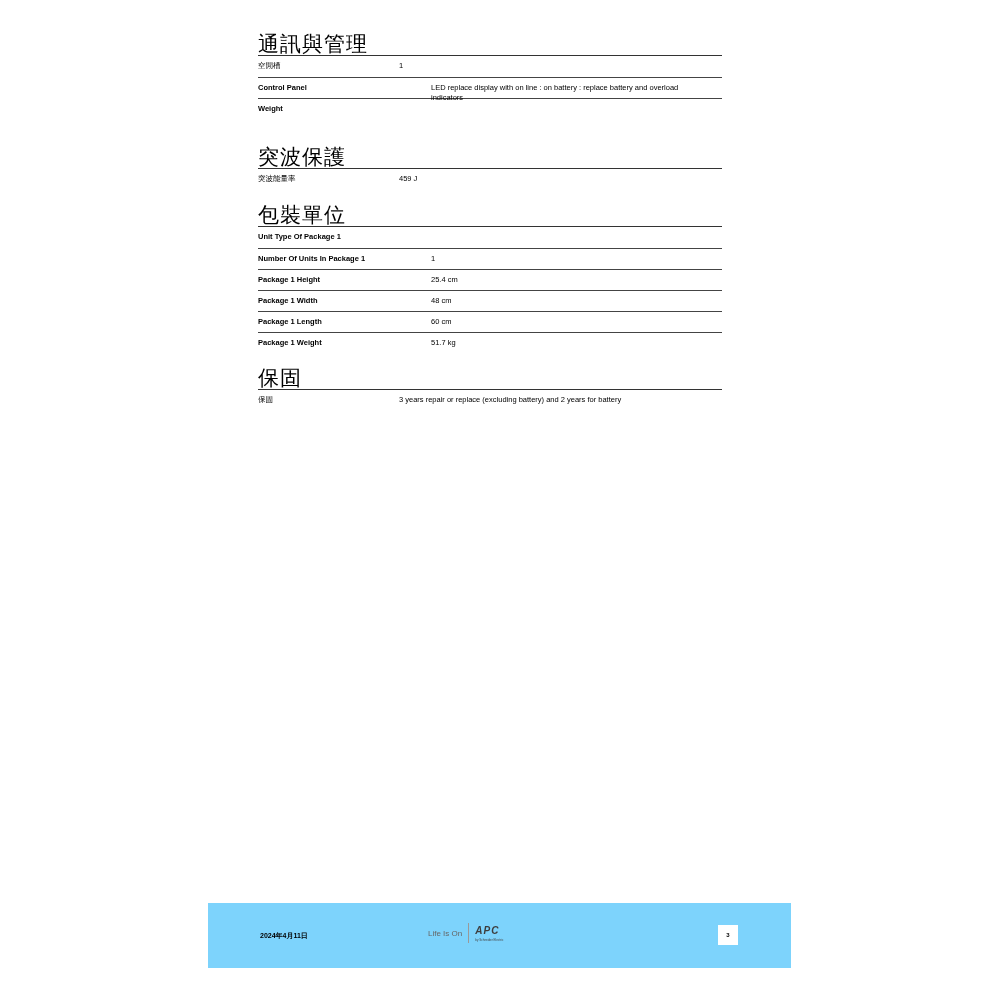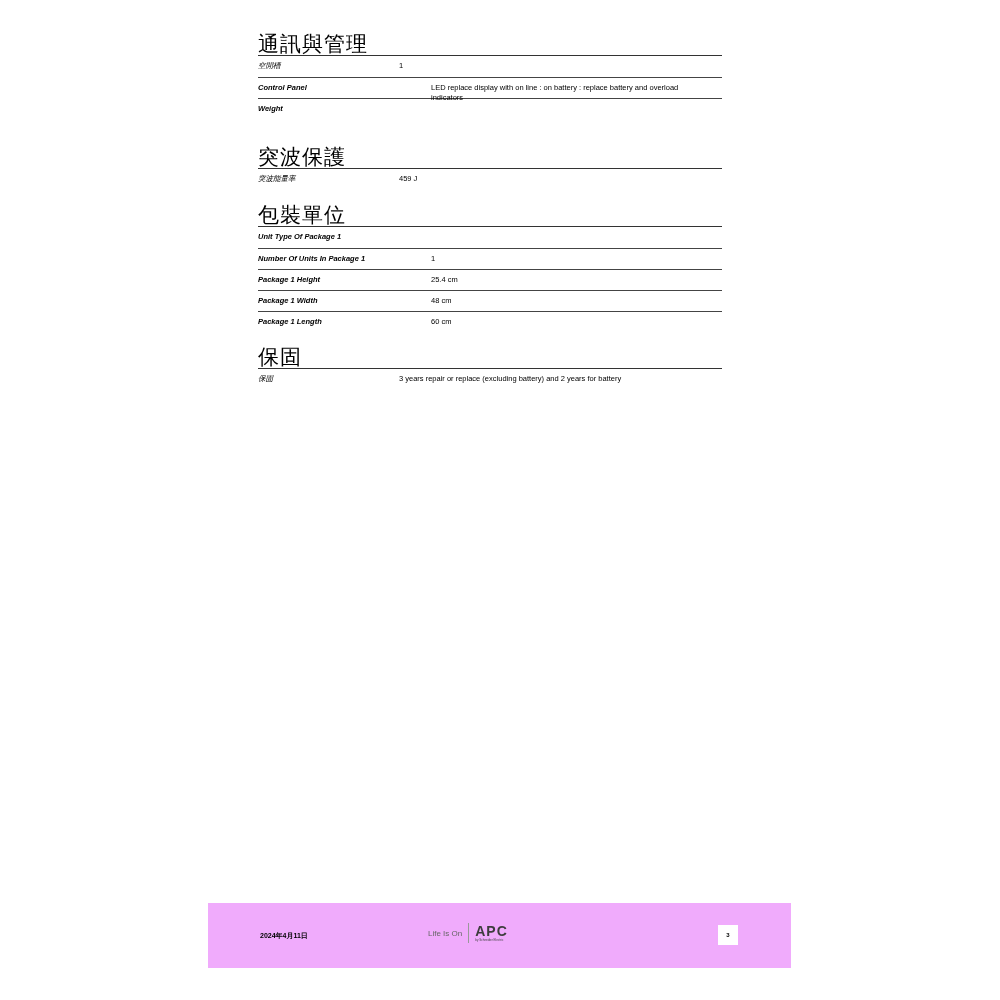--- a/index.html
+++ b/index.html
@@ -4,32 +4,32 @@
 <style>
   html, body { margin: 0; padding: 0; background: #ffffff; }
   body { width: 1000px; height: 1000px; position: relative; overflow: hidden;
          font-family: "Liberation Sans", "DejaVu Sans", sans-serif; color: #000; }
   .content { position: absolute; left: 258px; top: 33px; width: 464px; }
   .section { margin-bottom: 14px; }
   .section-title { font-size: 21px; font-weight: normal; margin: 0; height: 22px; line-height: 22px; letter-spacing: 1px; }
   .rows { border-top: 1.5px solid #333; }
   .row { display: flex; font-size: 7.5px; line-height: 10px; padding-top: 5px; min-height: 15px; box-sizing: border-box; }
   .row + .row { border-top: 1.5px solid #444; gap: 32px; }
-  .row .label { width: 141px; flex: none; font-weight: bold; font-style: italic; }
+  .row .label { width: 141px; flex: none; font-weight: bold; }
   .row .label.cjk { font-weight: normal; }
   .row .value { flex: 1; padding-right: 20px; }
   .section .row { height: 21px; }
   .row.tall { height: 34px; }
-  .footer { position: absolute; left: 208px; top: 903px; width: 583px; height: 65px; background: #f0abfc; }
+  .footer { position: absolute; left: 208px; top: 903px; width: 583px; height: 65px; background: #7dd3fc; }
   .footer .date { position: absolute; left: 52px; top: 28px; font-size: 7px; font-weight: bold; }
   .footer .brand { position: absolute; left: 220px; top: 20px; display: flex; align-items: center; }
   .footer .lifeison { font-size: 8px; color: #666; padding-right: 6px; }
   .footer .divider { width: 1px; height: 20px; background: #999; margin-right: 6px; }
   .footer .apc { display: flex; flex-direction: column; }
-  .footer .apc-logo { font-size: 14px; font-weight: bold; color: #3d3d3d; letter-spacing: 1px; line-height: 14px; }
+  .footer .apc-logo { font-size: 10px; font-weight: bold; color: #3d3d3d; font-style: italic; letter-spacing: 1px; line-height: 14px; }
   .footer .apc-sub { font-size: 3px; color: #444; line-height: 5px; }
   .footer .page { position: absolute; left: 510px; top: 22px; width: 20px; height: 20px; background: #fff; font-size: 6px; font-weight: bold; text-align: center; line-height: 20px; }
 </style>
 </head>
 <body>
 
 <div class="content">
 
   <div class="section">
     <h2 class="section-title">通訊與管理</h2>
@@ -73,20 +73,24 @@
         <div class="value">25.4 cm</div>
       </div>
       <div class="row">
         <div class="label">Package 1 Width</div>
         <div class="value">48 cm</div>
       </div>
       <div class="row">
         <div class="label">Package 1 Length</div>
         <div class="value">60 cm</div>
       </div>
+      <div class="row">
+        <div class="label">Package 1 Weight</div>
+        <div class="value">51.7 kg</div>
+      </div>
     </div>
   </div>
 
   <div class="section">
     <h2 class="section-title">保固</h2>
     <div class="rows">
       <div class="row">
         <div class="label cjk">保固</div>
         <div class="value">3 years repair or replace (excluding battery) and 2 years for battery</div>
       </div>

